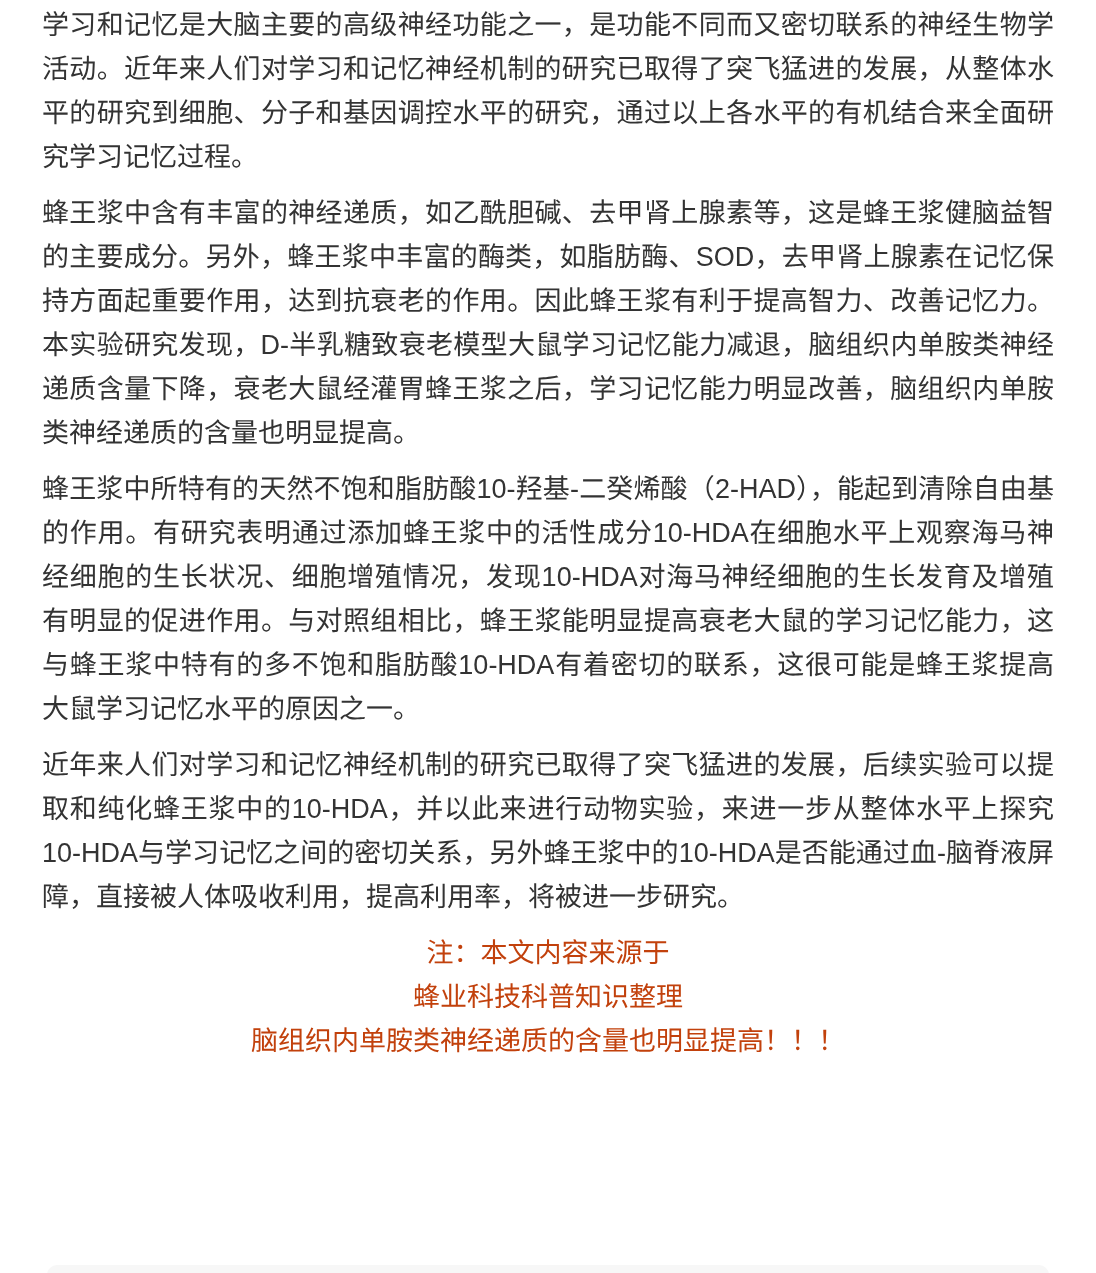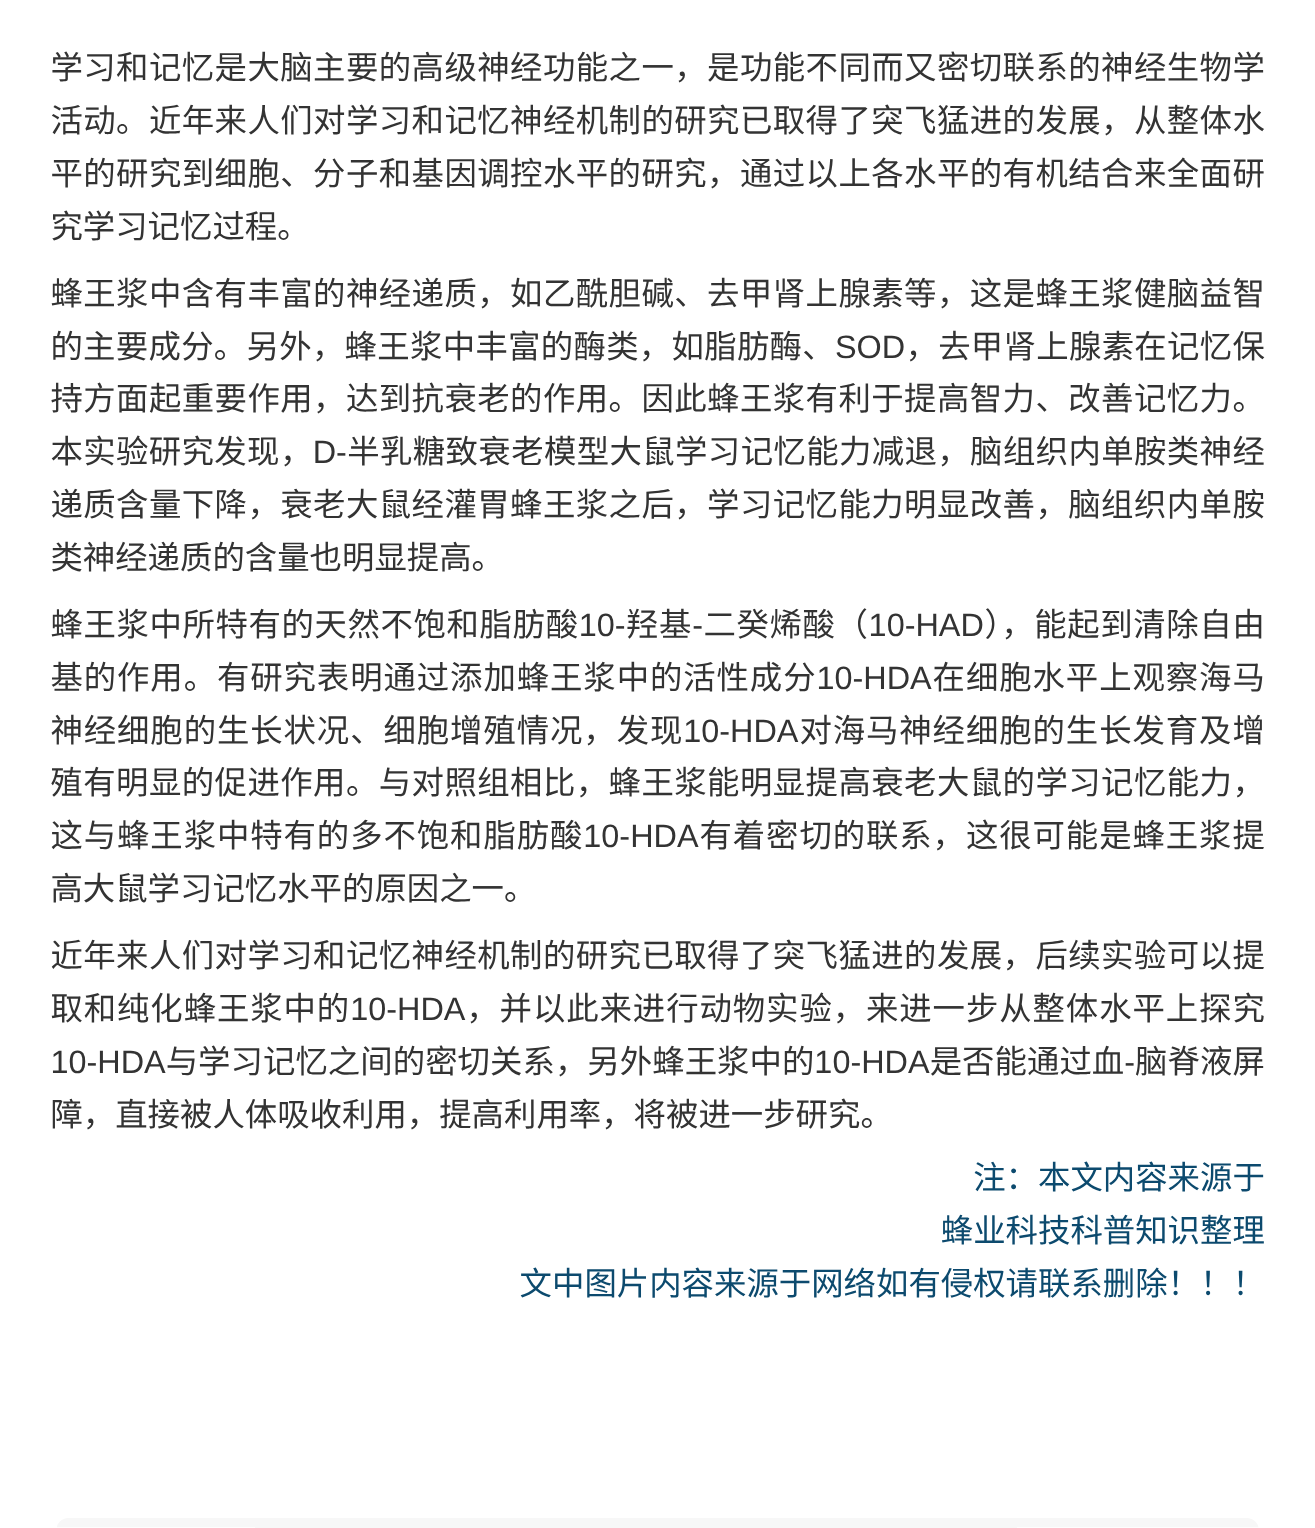--- a/index.html
+++ b/index.html
@@ -16,30 +16,28 @@
     overflow: hidden;
     font-family: "Liberation Sans", "DejaVu Sans", sans-serif;
   }
   .article-body {
     padding: 3px 42px 0 42px;
     font-size: 27px;
     line-height: 44px;
     color: #333333;
     text-align: justify;
     letter-spacing: 0;
-    margin-top: 32px;
   }
   .article-body p.para {
     margin: 0 0 12px 0;
     word-break: break-word;
   }
   .source-note {
-    color: #0c4a6e;
-    text-align: right;
-    font-family: Liberation Mono, monospace;
+    color: #c2410c;
+    text-align: center;
   }
   .source-note p.note-line {
     margin: 0;
   }
   .bottom-panel {
     position: absolute;
     left: 47px;
     top: 1265px;
     width: 1002px;
     height: 20px;
@@ -47,22 +45,22 @@
     border-radius: 10px 10px 0 0;
   }
 </style>
 </head>
 <body>
 
 <div class="page">
   <div class="article-body">
     <p class="para">学习和记忆是大脑主要的高级神经功能之一，是功能不同而又密切联系的神经生物学活动。近年来人们对学习和记忆神经机制的研究已取得了突飞猛进的发展，从整体水平的研究到细胞、分子和基因调控水平的研究，通过以上各水平的有机结合来全面研究学习记忆过程。</p>
     <p class="para">蜂王浆中含有丰富的神经递质，如乙酰胆碱、去甲肾上腺素等，这是蜂王浆健脑益智的主要成分。另外，蜂王浆中丰富的酶类，如脂肪酶、SOD，去甲肾上腺素在记忆保持方面起重要作用，达到抗衰老的作用。因此蜂王浆有利于提高智力、改善记忆力。本实验研究发现，D-半乳糖致衰老模型大鼠学习记忆能力减退，脑组织内单胺类神经递质含量下降，衰老大鼠经灌胃蜂王浆之后，学习记忆能力明显改善，脑组织内单胺类神经递质的含量也明显提高。</p>
-    <p class="para">蜂王浆中所特有的天然不饱和脂肪酸10-羟基-二癸烯酸（10-HAD），能起到清除自由基的作用。有研究表明通过添加蜂王浆中的活性成分10-HDA在细胞水平上观察海马神经细胞的生长状况、细胞增殖情况，发现10-HDA对海马神经细胞的生长发育及增殖有明显的促进作用。与对照组相比，蜂王浆能明显提高衰老大鼠的学习记忆能力，这与蜂王浆中特有的多不饱和脂肪酸10-HDA有着密切的联系，这很可能是蜂王浆提高大鼠学习记忆水平的原因之一。</p>
+    <p class="para">蜂王浆中所特有的天然不饱和脂肪酸10-羟基-二癸烯酸（2-HAD），能起到清除自由基的作用。有研究表明通过添加蜂王浆中的活性成分10-HDA在细胞水平上观察海马神经细胞的生长状况、细胞增殖情况，发现10-HDA对海马神经细胞的生长发育及增殖有明显的促进作用。与对照组相比，蜂王浆能明显提高衰老大鼠的学习记忆能力，这与蜂王浆中特有的多不饱和脂肪酸10-HDA有着密切的联系，这很可能是蜂王浆提高大鼠学习记忆水平的原因之一。</p>
     <p class="para">近年来人们对学习和记忆神经机制的研究已取得了突飞猛进的发展，后续实验可以提取和纯化蜂王浆中的10-HDA，并以此来进行动物实验，来进一步从整体水平上探究10-HDA与学习记忆之间的密切关系，另外蜂王浆中的10-HDA是否能通过血-脑脊液屏障，直接被人体吸收利用，提高利用率，将被进一步研究。</p>
     <div class="source-note">
       <p class="note-line">注：本文内容来源于</p>
       <p class="note-line">蜂业科技科普知识整理</p>
-      <p class="note-line">文中图片内容来源于网络如有侵权请联系删除！！！</p>
+      <p class="note-line">脑组织内单胺类神经递质的含量也明显提高！！！</p>
     </div>
   </div>
   <div class="bottom-panel"></div>
 </div>
 
 </body></html>

